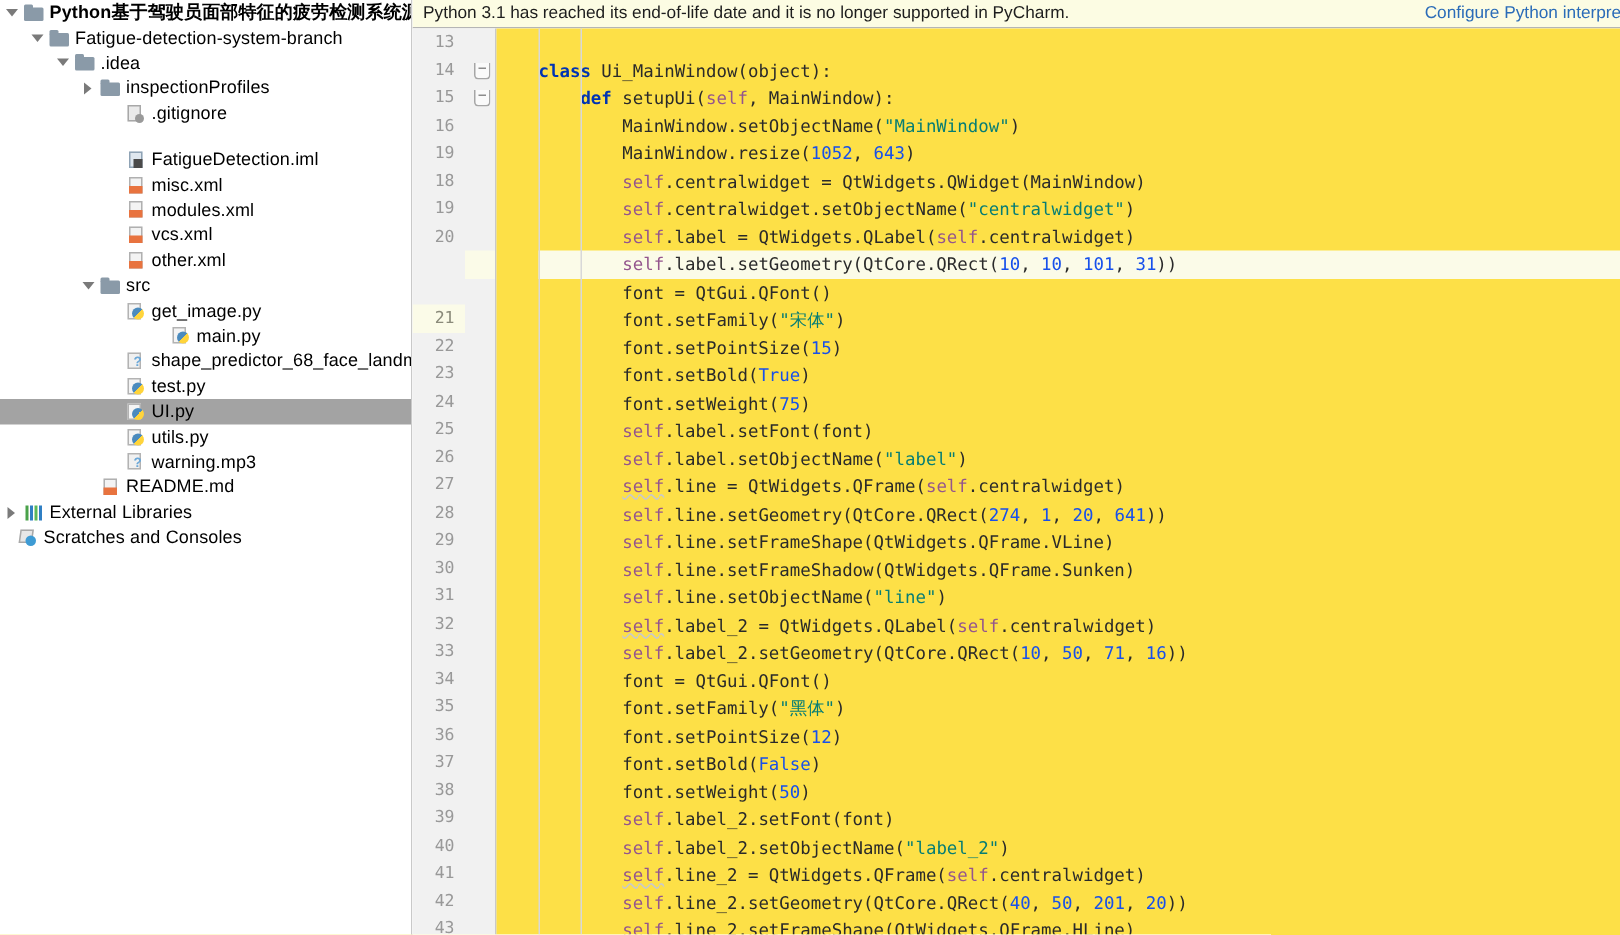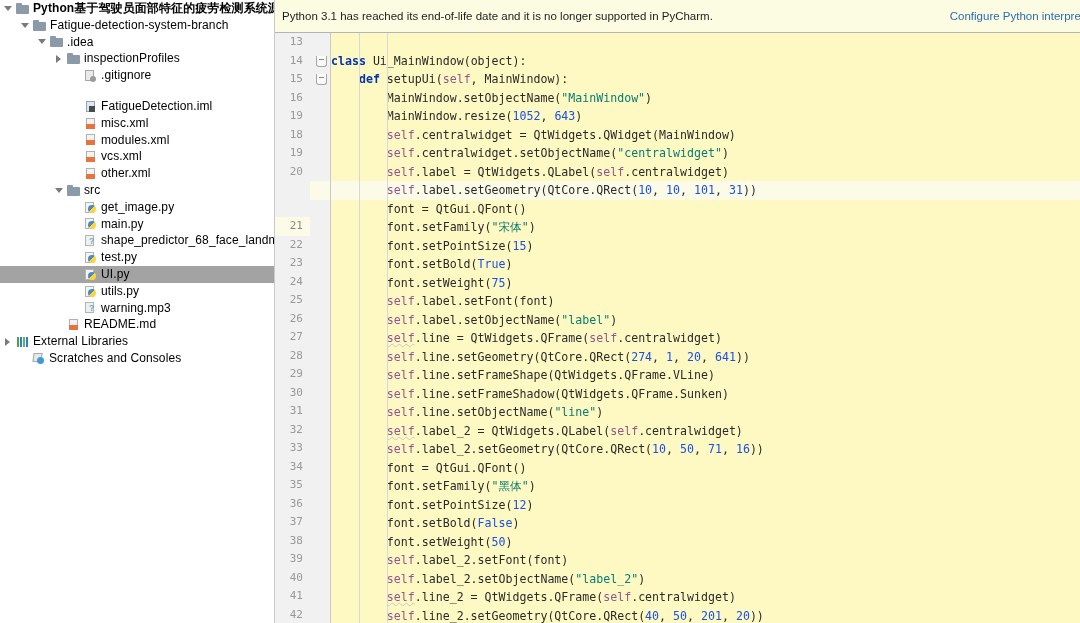--- a/index.html
+++ b/index.html
@@ -141,21 +141,21 @@
     border-radius:50%;background:#3e9bd4;
   }
 
   
   #editor-pane{
     flex:1;height:623px;position:relative;background:#ffffff;overflow:hidden;
   }
 
   
   #notif{
-    height:33px;box-sizing:border-box;
+    height:19px;box-sizing:border-box;
     background:#fcfce3;
     border-bottom:1px solid #b5b5b5;
     display:flex;align-items:center;
     padding:0 0 0 7px;
     font-size:11.5px;color:#1d1d1d;
     position:relative;white-space:nowrap;
   }
   #notif .notif-text{flex:0 0 auto;}
   #notif .notif-link{
     position:absolute;right:-4px;top:50%;transform:translateY(-50%);
@@ -170,21 +170,21 @@
     background:#fff;
   }
   #gutter{
     flex:0 0 35px;width:35px;background:#f1f1f1;position:relative;
   }
   #fold-gutter{
     flex:0 0 20px;width:20px;background:#f1f1f1;position:relative;
     border-right:1px solid #c9c9c9;
   }
   #code-scroll{
-    flex:1;position:relative;overflow:hidden;background:#fef9c3;
+    flex:1;position:relative;overflow:hidden;background:#fde047;padding-left:28px;
   }
   .ln{
     height:18.5px;line-height:18.5px;
     text-align:right;padding-right:7px;
     color:#999999;font-size:11px;
     font-family:"DejaVu Sans Mono","Liberation Mono",monospace;
     box-sizing:border-box;
   }
   .ln.cur{color:#8a8a7a;background:#fbfbe8;margin-top:36px;}
   .foldcell{height:18.5px;line-height:18.5px;position:relative;}
@@ -278,21 +278,21 @@
         <div class="tree-row" style="padding-left: 55px;">
           <span class="arrow expanded"></span>
           <span class="ico ico-folder"></span>
           <span class="lbl">src</span>
         </div>
         <div class="tree-row" style="padding-left: 72px;">
           <span class="arrow none"></span>
           <span class="ico ico-py"></span>
           <span class="lbl">get_image.py</span>
         </div>
-        <div class="tree-row" style="padding-left: 72px;">
+        <div class="tree-row" style="padding-left: 72px; margin-left: 30px;">
           <span class="arrow none"></span>
           <span class="ico ico-py"></span>
           <span class="lbl">main.py</span>
         </div>
         <div class="tree-row" style="padding-left: 72px;">
           <span class="arrow none"></span>
           <span class="ico ico-dat"></span>
           <span class="lbl">shape_predictor_68_face_landmarks.dat</span>
         </div>
         <div class="tree-row" style="padding-left: 72px;">
@@ -318,21 +318,21 @@
         <div class="tree-row" style="padding-left: 55px;">
           <span class="arrow none"></span>
           <span class="ico ico-md"></span>
           <span class="lbl">README.md</span>
         </div>
         <div class="tree-row" style="padding-left: 4px;">
           <span class="arrow collapsed"></span>
           <span class="ico ico-lib"></span>
           <span class="lbl">External Libraries</span>
         </div>
-        <div class="tree-row" style="padding-left: 20px;">
+        <div class="tree-row" style="padding-left: 0;">
           <span class="arrow none"></span>
           <span class="ico ico-scr"></span>
           <span class="lbl">Scratches and Consoles</span>
         </div>
       </div>
   </div>
 
   <div id="editor-pane">
 
     <div id="notif">

